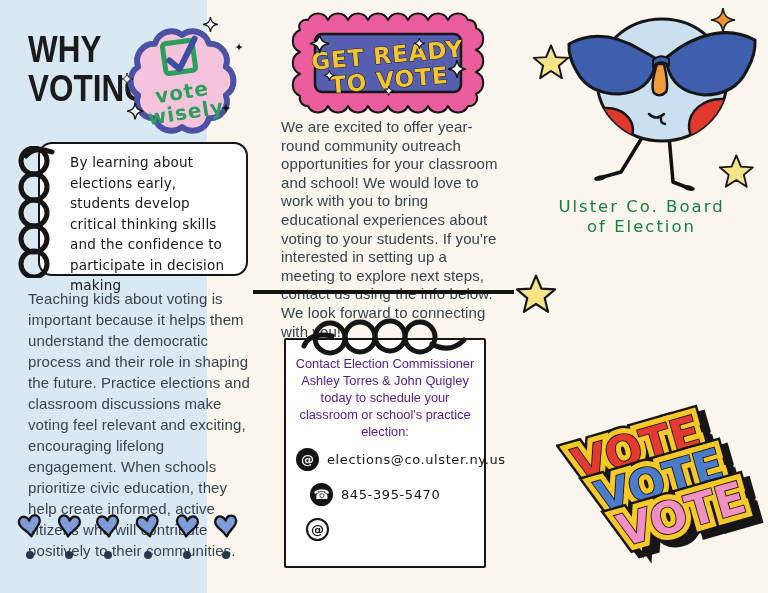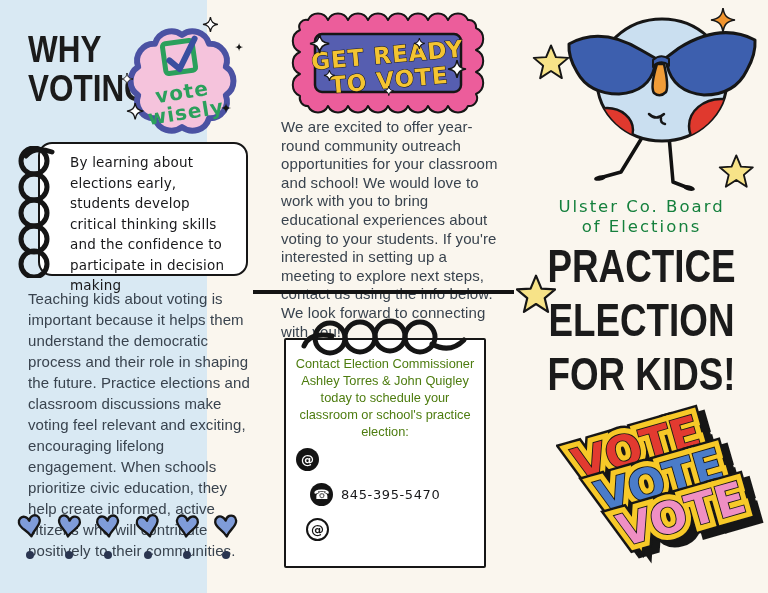--- a/index.html
+++ b/index.html
@@ -26,21 +26,21 @@
   .heart-cell { display:flex; flex-direction:column; align-items:center; gap:12px; }
   .dot { width:8px; height:8px; border-radius:50%; background:#2a3550; }
 
   
   .mid-paragraph { left:281px; top:118px; width:217px; font-size:15px; line-height:18.6px;
                    color:#39434e; letter-spacing:0.1px; }
   .mid-divider { left:253px; top:290px; width:261px; height:4px; background:#141414; }
   .contact-card { left:284px; top:338px; width:202px; height:230px; background:#ffffff;
                   border:2.5px solid #161616; border-radius:2px; }
   .contact-intro { margin:15px auto 0 auto; width:182px; text-align:center; font-size:12.8px;
-                   line-height:17px; color:#4d7c0f; }
+                   line-height:17px; color:#4c1d95; }
   .contact-row { position:absolute; display:flex; align-items:center; gap:8px; }
   .contact-row.email   { left:10px; top:108px; }
   .contact-row.phone   { left:24px; top:143px; }
   .contact-row.website { left:20px; top:178px; }
   .circle-icon { width:23px; height:23px; border-radius:50%; background:#141414; color:#ffffff;
                  display:flex; align-items:center; justify-content:center; font-size:13px;
                  font-weight:bold; font-family:"DejaVu Sans", sans-serif; flex:0 0 auto; }
   .circle-icon.ring { background:#ffffff; color:#141414; border:2.5px solid #141414; }
   .contact-value { font-family:"DejaVu Sans", sans-serif; font-size:13px; letter-spacing:0.6px;
                    color:#18181a; white-space:nowrap; }
@@ -155,20 +155,21 @@
 
     <div class="abs mid-paragraph" style="left:28px; top:118px;">We are excited to offer year-round community outreach opportunities for your classroom and school! We would love to work with you to bring educational experiences about voting to your students. If you're interested in setting up a meeting to explore next steps, contact us using the info below. We look forward to connecting with you!</div>
 
     <div class="abs mid-divider" style="left:0; top:290px;"></div>
 
     <div class="abs contact-card" style="left:31px; top:338px;">
       <div class="contact-intro">Contact Election Commissioner Ashley Torres &amp; John Quigley today to schedule your classroom or school's practice election:</div>
 
       <div class="contact-row email">
         <div class="circle-icon">@</div>
+        <div class="contact-value">elections@co.ulster.ny.us</div>
       </div>
 
       <div class="contact-row phone">
         <div class="circle-icon">☎</div>
         <div class="contact-value">845-395-5470</div>
       </div>
 
       <div class="contact-row website">
         <div class="circle-icon ring">@</div>
       </div>
@@ -209,28 +210,23 @@
         <path d="M46 42 Q78 24 118 48 L132 56 L132 64 Q126 90 96 92 Q66 92 54 70 Q45 55 46 42 Z" fill="#3d5fae" stroke="#161616" stroke-width="3" stroke-linejoin="round"></path>
         <path d="M232 38 Q198 20 156 46 L144 55 L144 63 Q150 90 181 93 Q212 93 224 68 Q233 52 232 38 Z" fill="#3d5fae" stroke="#161616" stroke-width="3" stroke-linejoin="round"></path>
         <path d="M130 58 Q138 51 146 57 L146 63 Q138 57 130 64 Z" fill="#3d5fae" stroke="#161616" stroke-width="2"></path>
         <path d="M134 62 Q127 85 131 91 Q137 96 143 90 Q146 84 141 62 Z" fill="#f09c38" stroke="#161616" stroke-width="2.5" stroke-linejoin="round"></path>
         <path d="M126 112 Q133 119 141 112 M138 116 Q137 121 142 122" fill="none" stroke="#161616" stroke-width="2.5" stroke-linecap="round"></path>
       </g>
     </svg>
 
     <div class="abs org-lines" style="left:0; width:253px;">
       <div class="l1">Ulster Co. Board</div>
-      <div class="l2">of Elections</div>
-    </div>
-
-    <div class="abs big-title" style="left:0; width:253px;">
-      <div class="line">PRACTICE</div>
-      <div class="line">ELECTION</div>
-      <div class="line">FOR KIDS!</div>
-    </div>
+      <div class="l2">of Election</div>
+    </div>
+
 
     <svg class="abs" style="left:1px; top:274px;" width="40" height="40" viewBox="0 0 48 48">
       <path d="M24 2L30.5 17.5L47 18.5L34.5 29L38.5 45.5L24 36L9.5 45.5L13.5 29L1 18.5L17.5 17.5Z" fill="#f7e388" stroke="#161616" stroke-width="2.6" stroke-linejoin="round"></path>
     </svg>
 
     <svg class="abs" style="left:41px; top:398px;" width="210" height="180" viewBox="0 0 210 180">
       <g transform="rotate(-16 105 90)" font-family="DejaVu Sans, sans-serif" font-size="44" font-weight="bold">
 
         <g>
           <text x="27" y="60" transform="translate(6 7)" fill="#161616" stroke="#161616" stroke-width="17" style="paint-order:stroke">VOTE</text>

